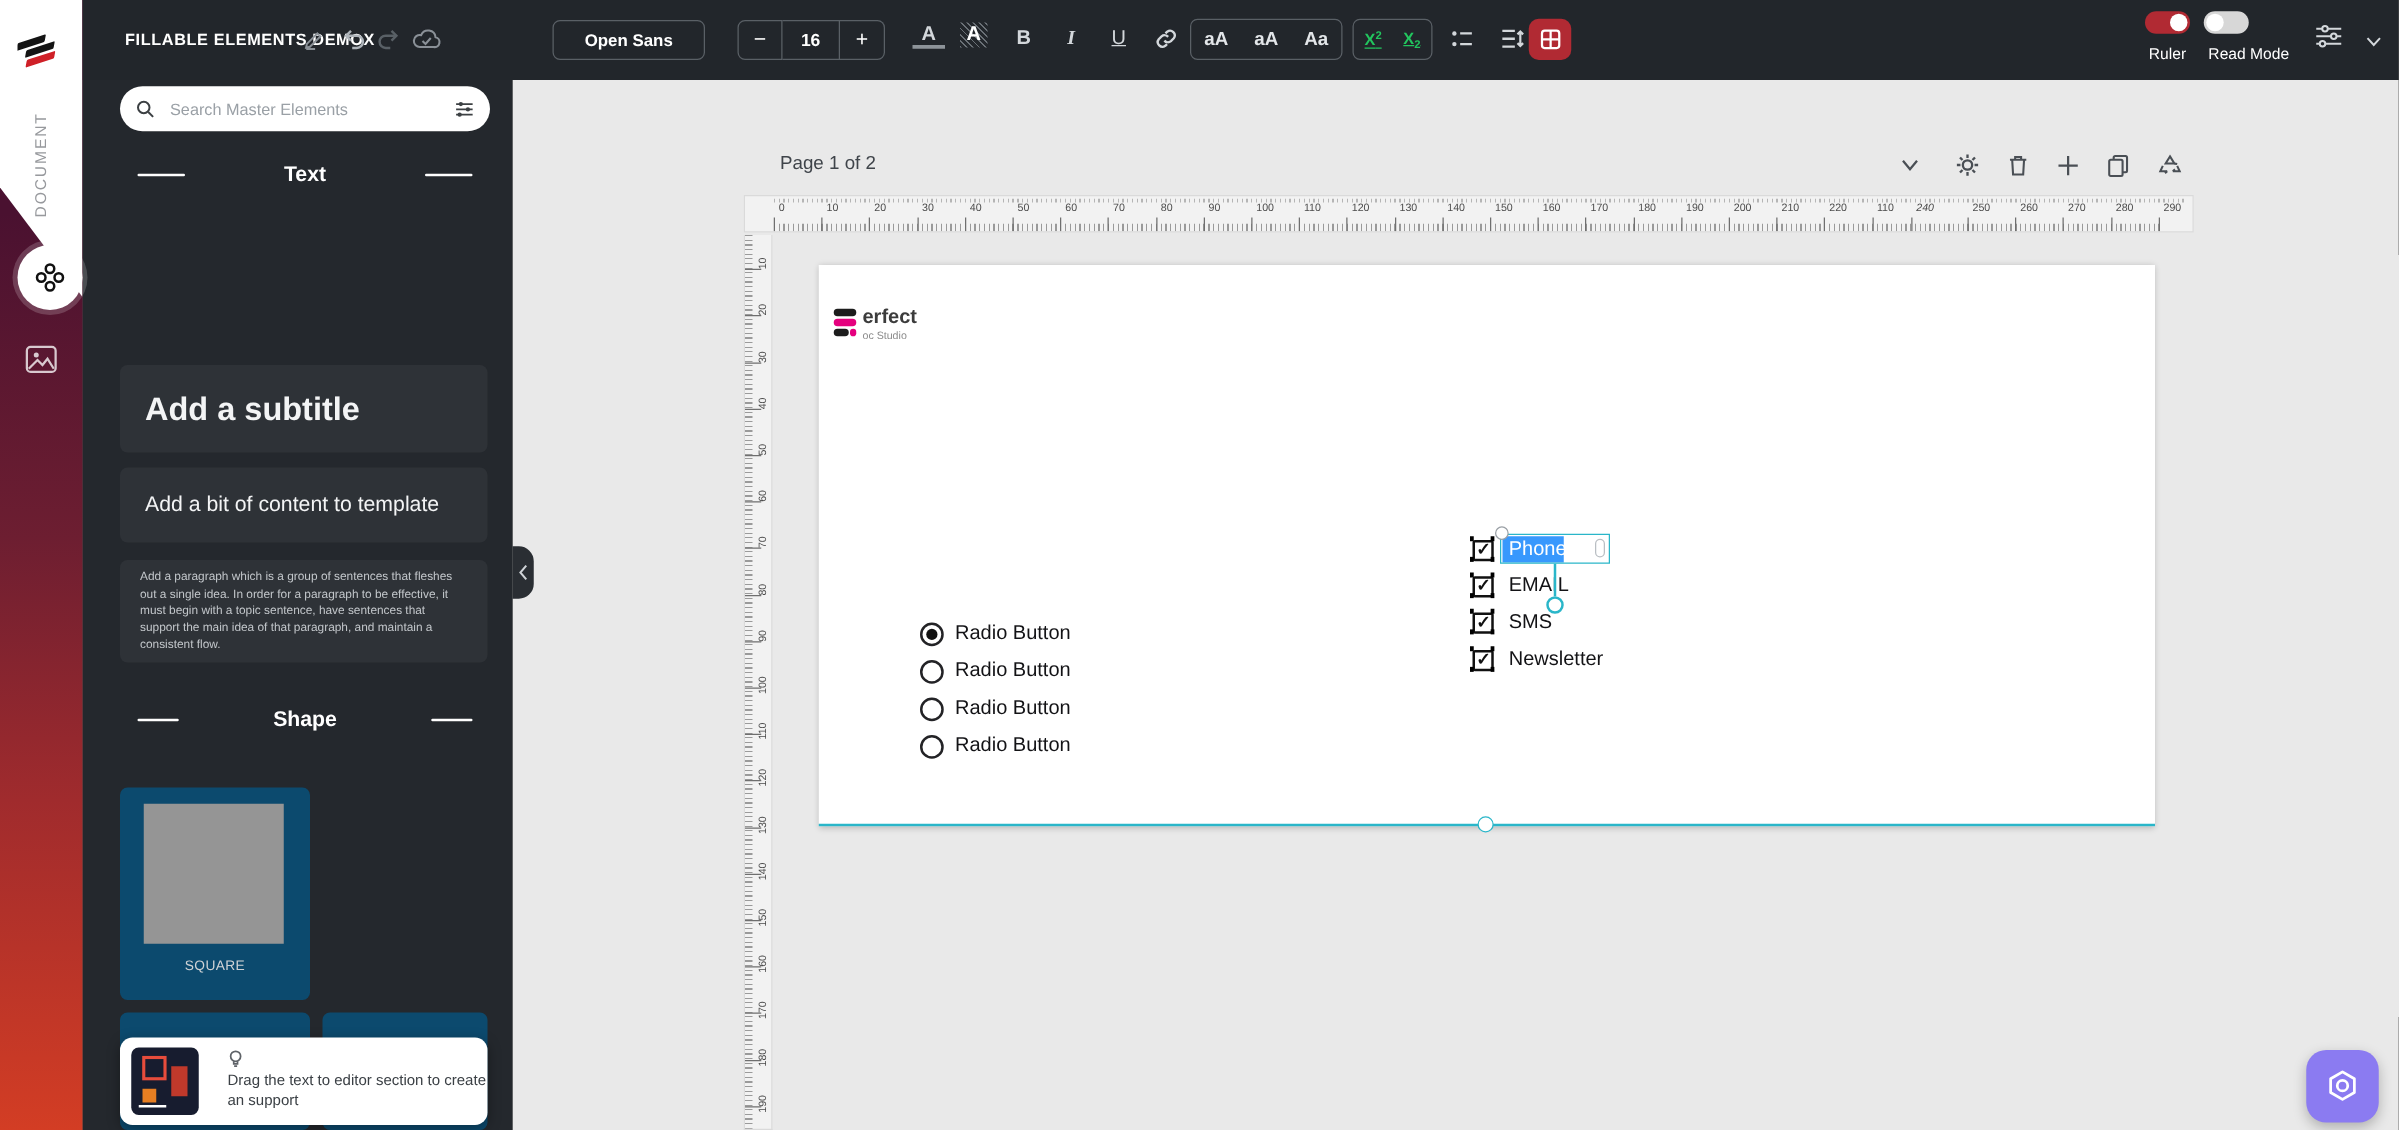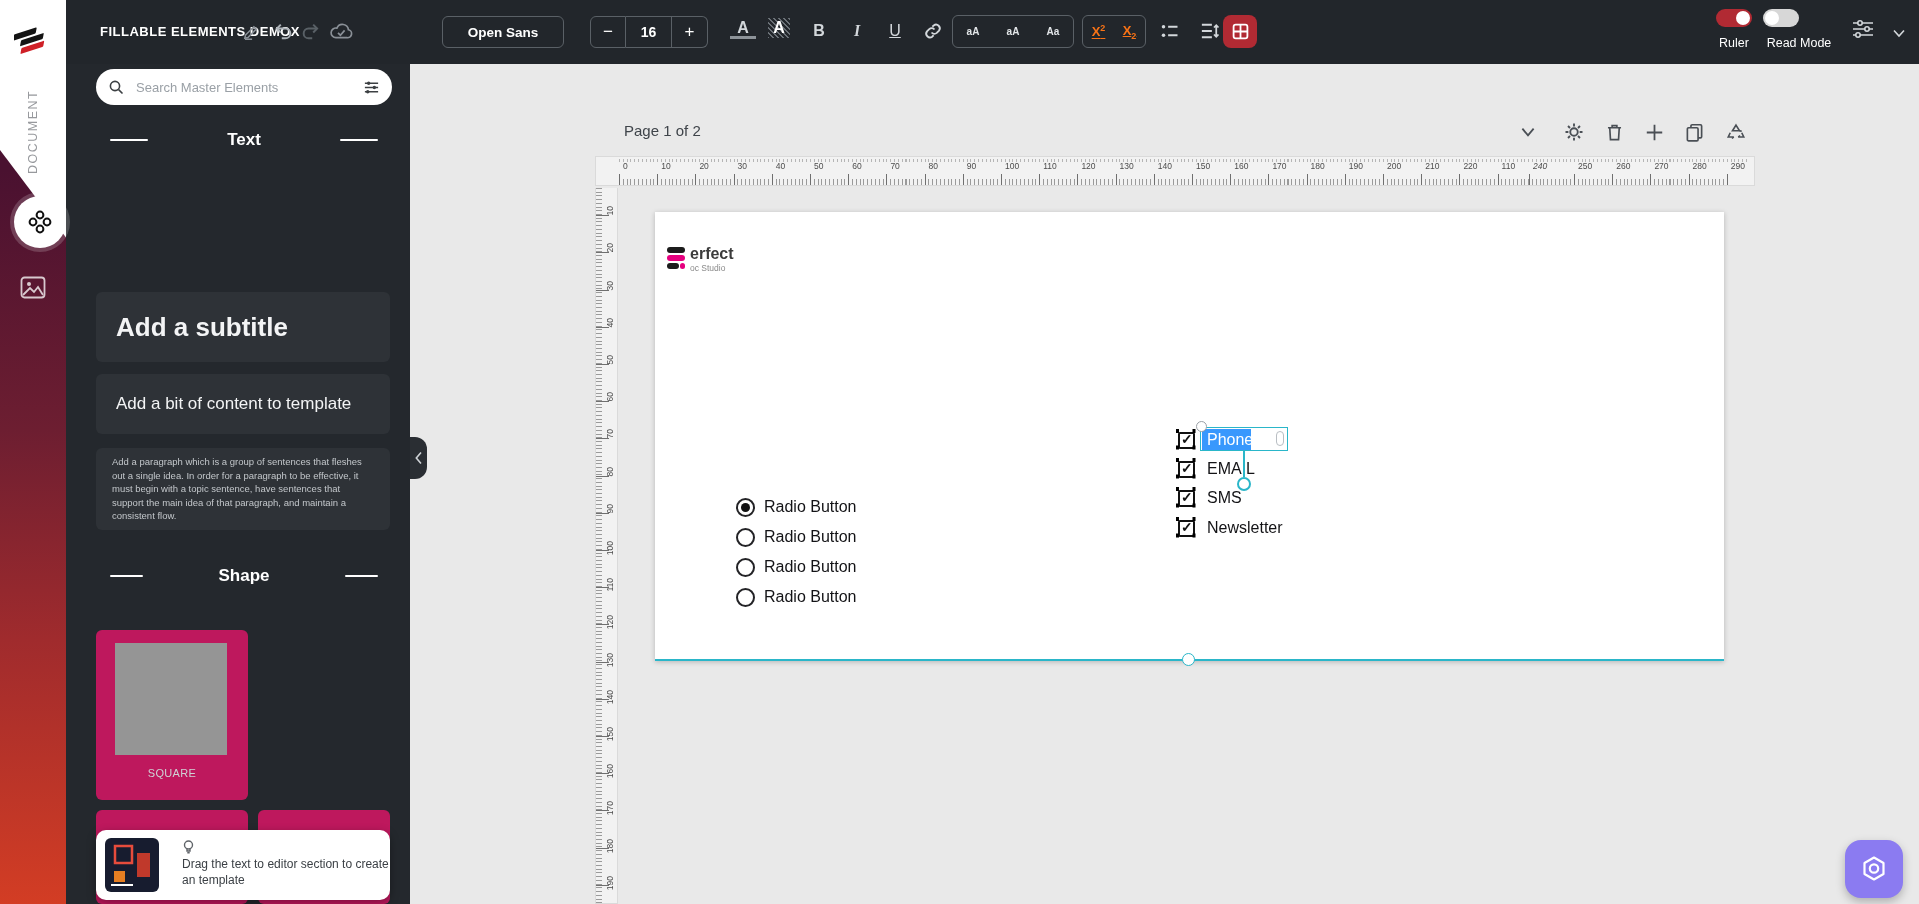--- a/index.html
+++ b/index.html
@@ -18,24 +18,24 @@
   #sizegrp{left:590px;top:16px;width:118px;height:32px;display:flex;}
   #sizegrp .seg{box-sizing:border-box;border:1.5px solid #5a6066;height:32px;display:flex;
       align-items:center;justify-content:center;color:#fff;cursor:pointer;}
   #sizegrp .seg+.seg{border-left:none;text-align:center;}
   .fmt{color:#d3d7db;font-size:16px;}
   .fmt-A{font-weight:bold;border-bottom:3px solid #8d9399;line-height:15px;height:18px!important;}
   .fmt-hl{font-weight:bold;color:#fff;width:22px;height:20px!important;
      background:repeating-linear-gradient(45deg,#6a7076 0 1px,transparent 1px 3.5px);}
   .casebox{left:952px;top:15px;width:122px;height:33px;border:1.5px solid #5a6066;border-radius:6px;
      box-sizing:border-box;display:flex;align-items:center;justify-content:space-around;}
-  .caselbl{color:#e3e6e9;font-size:10px;font-weight:bold;cursor:pointer;}
+  .caselbl{color:#e3e6e9;font-size:15px;font-weight:bold;cursor:pointer;}
   .scriptbox{left:1082px;top:15px;width:64px;height:33px;border:1.5px solid #5a6066;border-radius:6px;
      box-sizing:border-box;display:flex;align-items:center;justify-content:space-around;}
-  .sup,.sub{color:#f97316;font-size:13px;font-weight:bold;cursor:pointer;text-decoration:underline;}
+  .sup,.sub{color:#22c55e;font-size:13px;font-weight:bold;cursor:pointer;text-decoration:underline;}
   .sup sup,.sub sub{font-size:9px;}
   #redbtn{left:1223px;top:15px;width:34px;height:33px;border-radius:8px;background:#b8262e;
      display:flex;align-items:center;justify-content:center;cursor:pointer;}
   .toggle{top:9px;width:36px;height:18px;border-radius:9px;cursor:pointer;}
   .knob{position:absolute;top:2px;width:14px;height:14px;border-radius:50%;background:#fff;}
   .tglbl{top:36px;color:#fff;font-size:12.5px;text-align:center;}
 
   
   #rail{left:0;top:0;width:66px;height:904px;z-index:5;
      background:linear-gradient(180deg,#4a1130 170px,#6d1e31 430px,#a02b2d 640px,#d33d24 100%);}
@@ -53,21 +53,21 @@
      display:flex;align-items:center;padding:0 12px;box-sizing:border-box;}
   #search input{border:none;outline:none;flex:1;font-size:13px;color:#333;margin-left:10px;
      font-family:"Liberation Sans",sans-serif;background:transparent;}
   #search input::placeholder{color:#9aa0a6;}
   .sechead{position:absolute;width:296px;left:30px;display:flex;align-items:center;}
   .sechead .line{flex:1;height:2px;background:#fff;border-radius:2px;margin:0 14px;max-width:66px;}
   .sechead .line.sp{flex:1;background:transparent;}
   .sechead span{color:#fff;font-weight:bold;font-size:17px;}
   .card{position:absolute;left:30px;width:294px;background:#2e3237;border-radius:6px;color:#f3f4f5;
      display:flex;align-items:center;cursor:grab;box-sizing:border-box;padding:0 20px;}
-  .shapecard{position:absolute;background:#be185d;border-radius:6px;cursor:grab;}
+  .shapecard{position:absolute;background:#0c4a6e;border-radius:6px;cursor:grab;}
   .shapelbl{position:absolute;left:0;right:0;text-align:center;color:#cfd2d5;font-size:11px;letter-spacing:.3px;}
   #tooltip{left:30px;top:766px;width:294px;height:70px;background:#fff;border-radius:10px;z-index:4;
      box-shadow:0 3px 10px rgba(0,0,0,.35);}
   #tooltip .tiptext{position:absolute;left:86px;color:#3b4045;font-size:12px;line-height:16px;}
 
   #collapsetab{left:410px;top:437px;width:17px;height:42px;background:#2a2e33;z-index:4;
      border-radius:0 12px 12px 0;display:flex;align-items:center;justify-content:center;cursor:pointer;}
 
   
   #canvas{left:410px;top:64px;width:1509px;height:840px;background:#e9e9e9;z-index:1;}
@@ -446,21 +446,21 @@
           <rect x="9" y="33" width="11" height="11" fill="#e67e22"></rect>
           <rect x="32" y="15" width="13" height="24" fill="#c0392b"></rect>
           <path d="M6 47h22" stroke="#fff" stroke-width="2"></path>
         </svg>
       </div>
       <svg class="abs" style="left:86px;top:10px" width="13" height="14" viewBox="0 0 12 14">
         <circle cx="6" cy="5" r="4" fill="none" stroke="#5f6368" stroke-width="1.4"></circle>
         <path d="M4.5 9v2h3V9M4.8 12.8h2.4" stroke="#5f6368" stroke-width="1.4" fill="none"></path>
       </svg>
       <div class="tiptext" style="top:26px">Drag the text to editor section to create</div>
-      <div class="tiptext" style="top:42px">an template</div>
+      <div class="tiptext" style="top:42px">an support</div>
     </div>
   </div>
 
   <div id="collapsetab" class="abs">
     <svg width="9" height="14" viewBox="0 0 8 14">
         <path d="M6.5 1.5L1.8 7l4.7 5.5" fill="none" stroke="#cfd3d7" stroke-width="1.6"></path>
       </svg>
   </div>
 
   <div id="topbar" class="abs">

